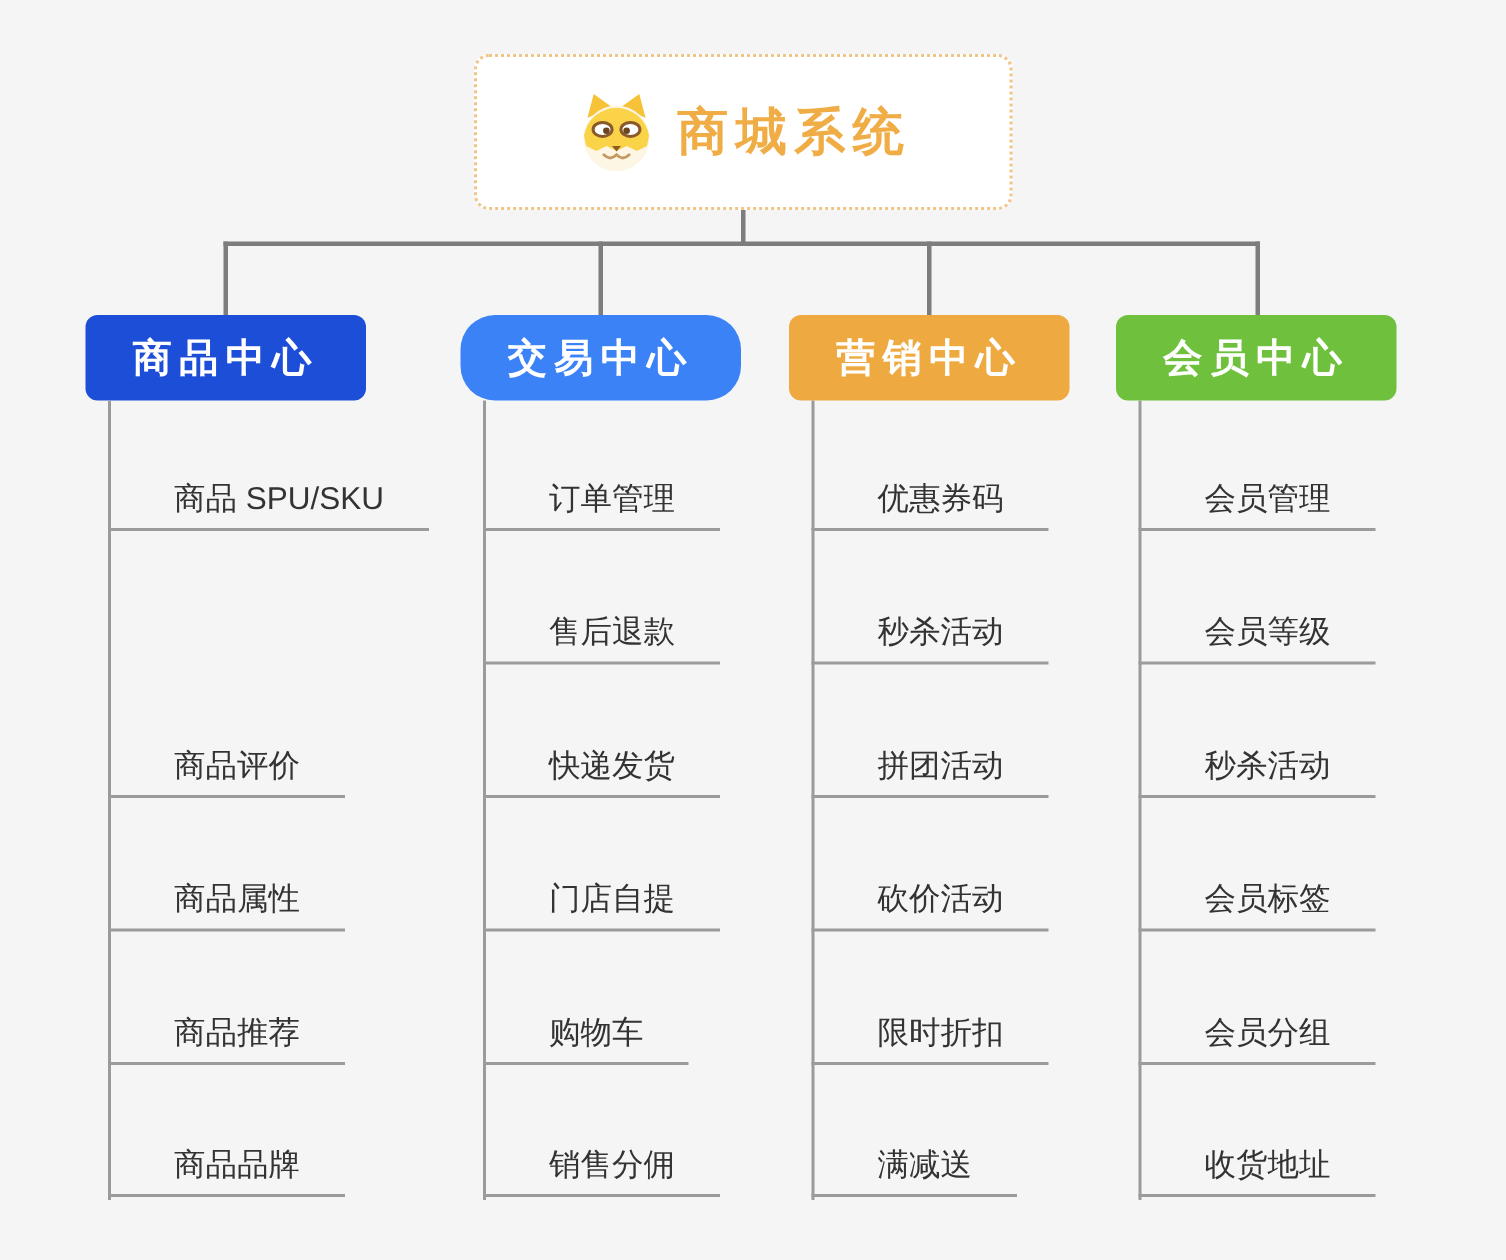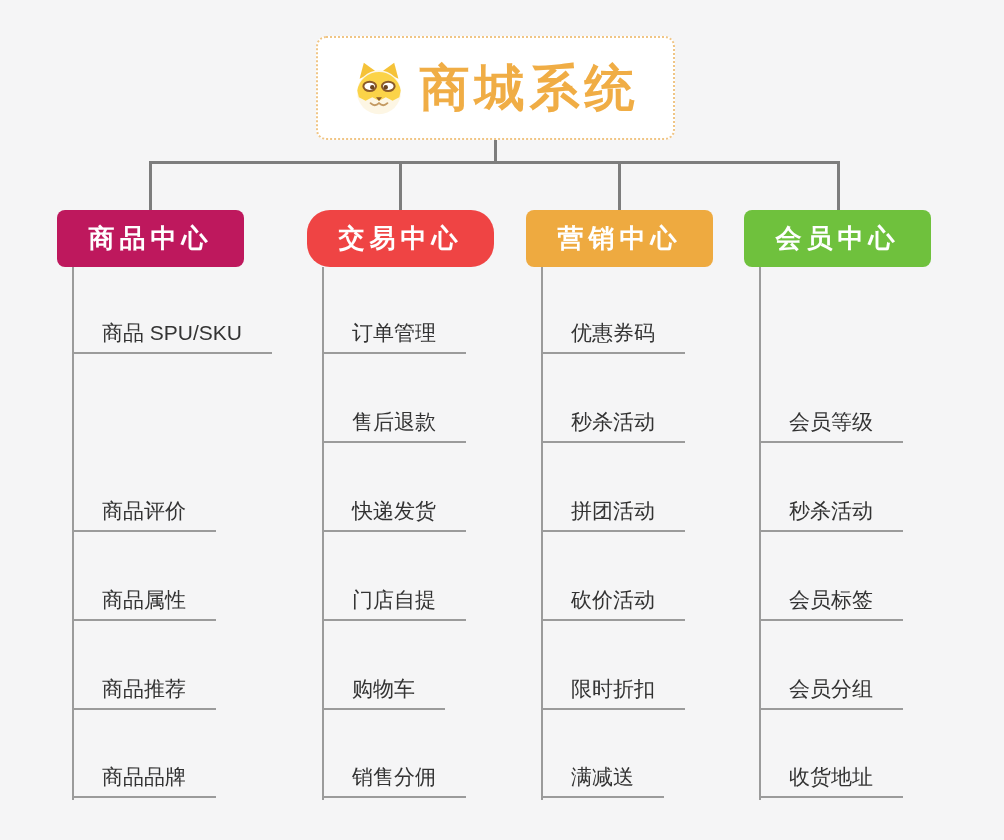--- a/index.html
+++ b/index.html
@@ -5,21 +5,21 @@
   html,body{margin:0;padding:0;background:#f5f5f6;font-family:"Liberation Sans","DejaVu Sans",sans-serif;}
   .canvas{position:relative;width:1004px;height:840px;background:#f5f5f6;overflow:hidden;}
 
   
   .root-node{
     position:absolute;left:316px;top:36px;width:359px;height:104px;
     background:#ffffff;border:2px dotted #f0c585;border-radius:10px;
     box-sizing:border-box;display:flex;align-items:center;justify-content:center;
   }
   .root-icon{width:54px;height:56px;margin-right:14px;flex:0 0 auto;}
-  .root-title{font-size:50px;font-weight:bold;color:#F0AD45;letter-spacing:5px;white-space:nowrap;}
+  .root-title{font-size:34px;font-weight:bold;color:#F0AD45;letter-spacing:5px;white-space:nowrap;}
 
   
   .tline{position:absolute;background:#7d7d7d;}
   .t-v0{left:494px;top:140px;width:3px;height:23px;}
   .t-h {left:149px;top:161px;width:691px;height:3px;}
   .t-v1{left:149px;top:161px;width:3px;height:49px;}
   .t-v2{left:399px;top:161px;width:3px;height:49px;}
   .t-v3{left:618px;top:161px;width:3px;height:49px;}
   .t-v4{left:837px;top:161px;width:3px;height:49px;}
 
@@ -33,21 +33,21 @@
   .branch-node{
     position:absolute;left:0;top:0;width:187px;height:57px;border-radius:8px;
     display:flex;align-items:center;justify-content:center;
     color:#ffffff;font-size:26px;font-weight:bold;letter-spacing:5px;white-space:nowrap;
   }
   .vline{position:absolute;left:15px;top:57px;width:2px;height:533px;background:#9b9b9b;}
 
   .leaf{
     position:absolute;left:15px;
     font-size:21px;line-height:24px;color:#333333;white-space:nowrap;
-    padding:0 30px 7px 30px;border-bottom:2px solid #9b9b9b;
+    padding:0 30px 7px 44px;border-bottom:2px solid #9b9b9b;
   }
   .leaf.l1{top:111px}.leaf.l2{top:200px}.leaf.l3{top:289px}
   .leaf.l4{top:378px}.leaf.l5{top:467px}.leaf.l6{top:555px}
 </style>
 </head>
 <body>
 
 <div class="canvas">
 
   <div class="root-node">
@@ -67,31 +67,31 @@
   </div>
 
   <div class="tline t-v0"></div>
   <div class="tline t-h"></div>
   <div class="tline t-v1"></div>
   <div class="tline t-v2"></div>
   <div class="tline t-v3"></div>
   <div class="tline t-v4"></div>
 
   <div class="column col-1">
-    <div class="branch-node" style="background-color: #be185d;">商品中心</div>
+    <div class="branch-node" style="background-color: #1d4ed8;">商品中心</div>
     <div class="vline"></div>
     <div class="leaf l1">商品 SPU/SKU</div>
     <div class="leaf l3">商品评价</div>
     <div class="leaf l4">商品属性</div>
     <div class="leaf l5">商品推荐</div>
     <div class="leaf l6">商品品牌</div>
   </div>
 
   <div class="column col-2">
-    <div class="branch-node" style="background-color: #ef4444; border-radius: 23px;">交易中心</div>
+    <div class="branch-node" style="background-color: #3b82f6; border-radius: 23px;">交易中心</div>
     <div class="vline"></div>
     <div class="leaf l1">订单管理</div>
     <div class="leaf l2">售后退款</div>
     <div class="leaf l3">快递发货</div>
     <div class="leaf l4">门店自提</div>
     <div class="leaf l5">购物车</div>
     <div class="leaf l6">销售分佣</div>
   </div>
 
   <div class="column col-3">
@@ -101,20 +101,21 @@
     <div class="leaf l2">秒杀活动</div>
     <div class="leaf l3">拼团活动</div>
     <div class="leaf l4">砍价活动</div>
     <div class="leaf l5">限时折扣</div>
     <div class="leaf l6">满减送</div>
   </div>
 
   <div class="column col-4">
     <div class="branch-node" style="background-color: rgb(111, 193, 61);">会员中心</div>
     <div class="vline"></div>
+    <div class="leaf l1">会员管理</div>
     <div class="leaf l2">会员等级</div>
     <div class="leaf l3">秒杀活动</div>
     <div class="leaf l4">会员标签</div>
     <div class="leaf l5">会员分组</div>
     <div class="leaf l6">收货地址</div>
   </div>
 
 </div>
 
 </body></html>

